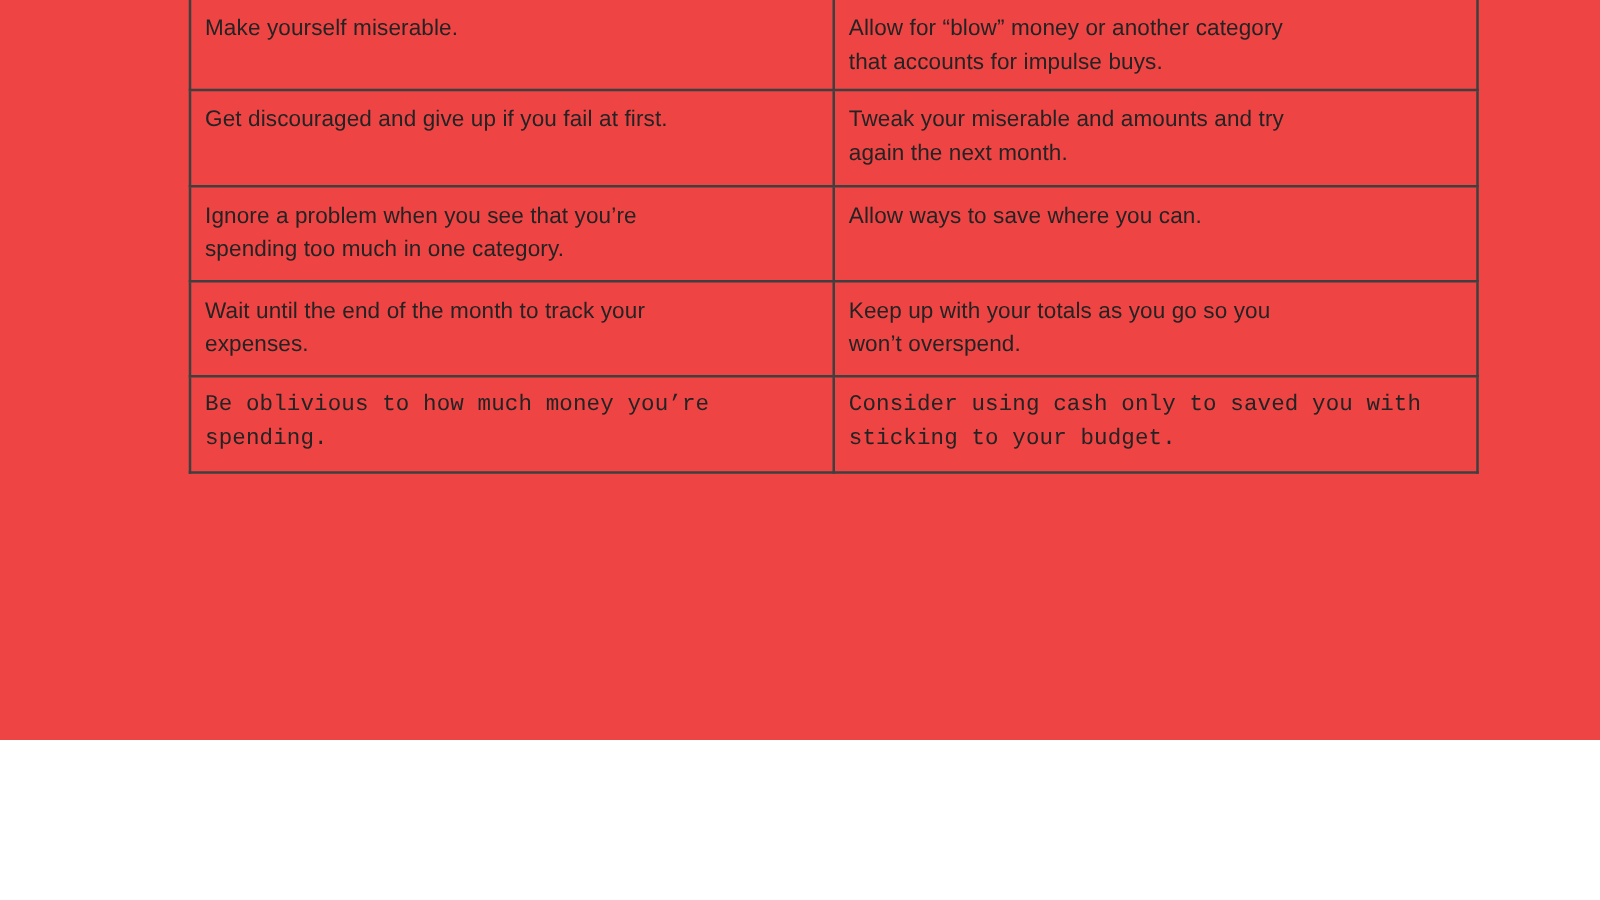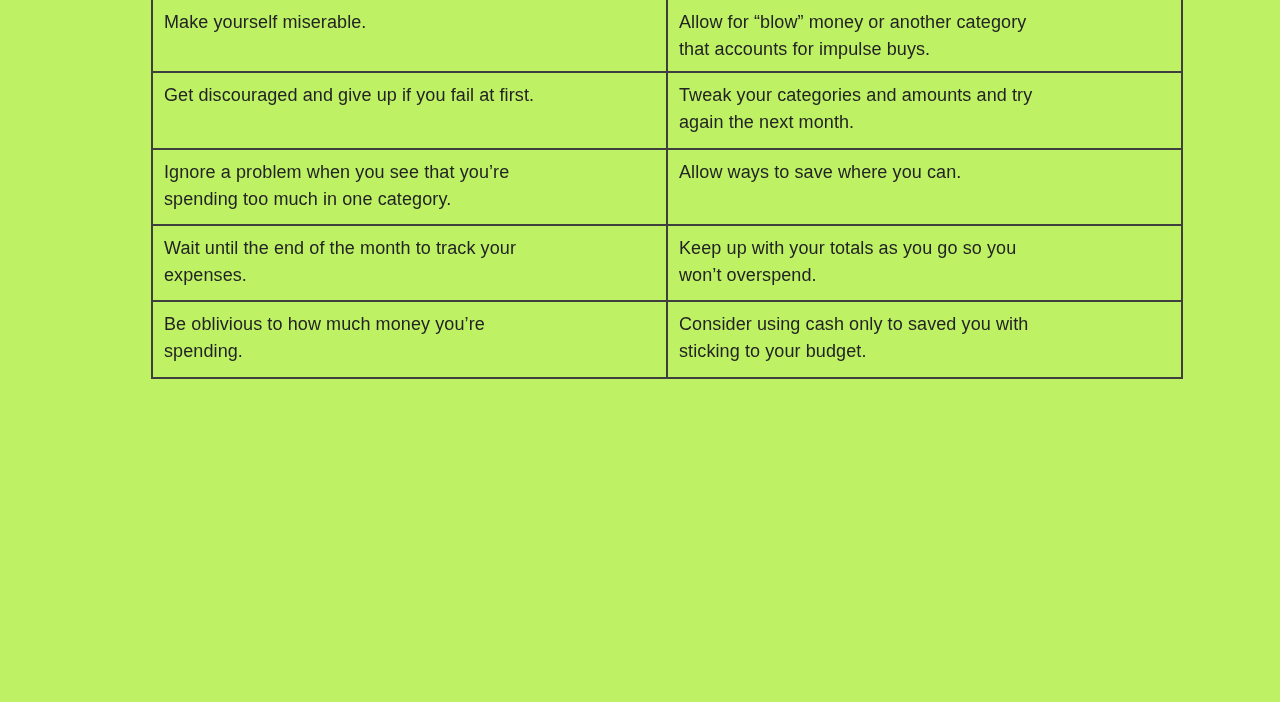--- a/index.html
+++ b/index.html
@@ -7,22 +7,22 @@
     padding: 0;
     width: 1280px;
     height: 720px;
     background: #ffffff;
     overflow: hidden;
     font-family: "Liberation Sans", sans-serif;
   }
   .page {
     position: relative;
     width: 1280px;
-    height: 702px;
-    background: #bef264;
+    height: 592px;
+    background: #ef4444;
   }
   table.doc-table {
     position: absolute;
     left: 151px;
     top: -2px;              
     width: 980px;
     border-collapse: collapse;
     table-layout: fixed;
   }
   table.doc-table td {
@@ -36,36 +36,36 @@
     letter-spacing: 0.1px;
     overflow: hidden;
   }
   td.col-left  { width: 490px; }
   td.col-right { width: 490px; border-radius: 18px; }
   tr.r1 { height: 73px;  }
   tr.r2 { height: 77px; padding-left: 29px;  }
   tr.r3 { height: 76px;  }
   tr.r4 { height: 105px; }
   tr.r5 { height: 76px; margin-left: 13px;  }
-  tr.r6 { height: 77px;  }
+  tr.r6 { height: 77px; font-family: Liberation Mono, monospace;  }
 </style>
 </head>
 <body>
 
 <div class="page">
   <table class="doc-table">
     <tbody>
       <tr class="r1">
         <td class="col-left">Make yourself miserable.</td>
         <td class="col-right">Allow for “blow” money or another category
 that accounts for impulse buys.</td>
       </tr>
       <tr class="r2">
         <td class="col-left">Get discouraged and give up if you fail at first.</td>
-        <td class="col-right">Tweak your categories and amounts and try
+        <td class="col-right">Tweak your miserable and amounts and try
 again the next month.</td>
       </tr>
       <tr class="r3">
         <td class="col-left">Ignore a problem when you see that you’re
 spending too much in one category.</td>
         <td class="col-right">Allow ways to save where you can.</td>
       </tr>
       <tr class="r5">
         <td class="col-left">Wait until the end of the month to track your
 expenses.</td>

